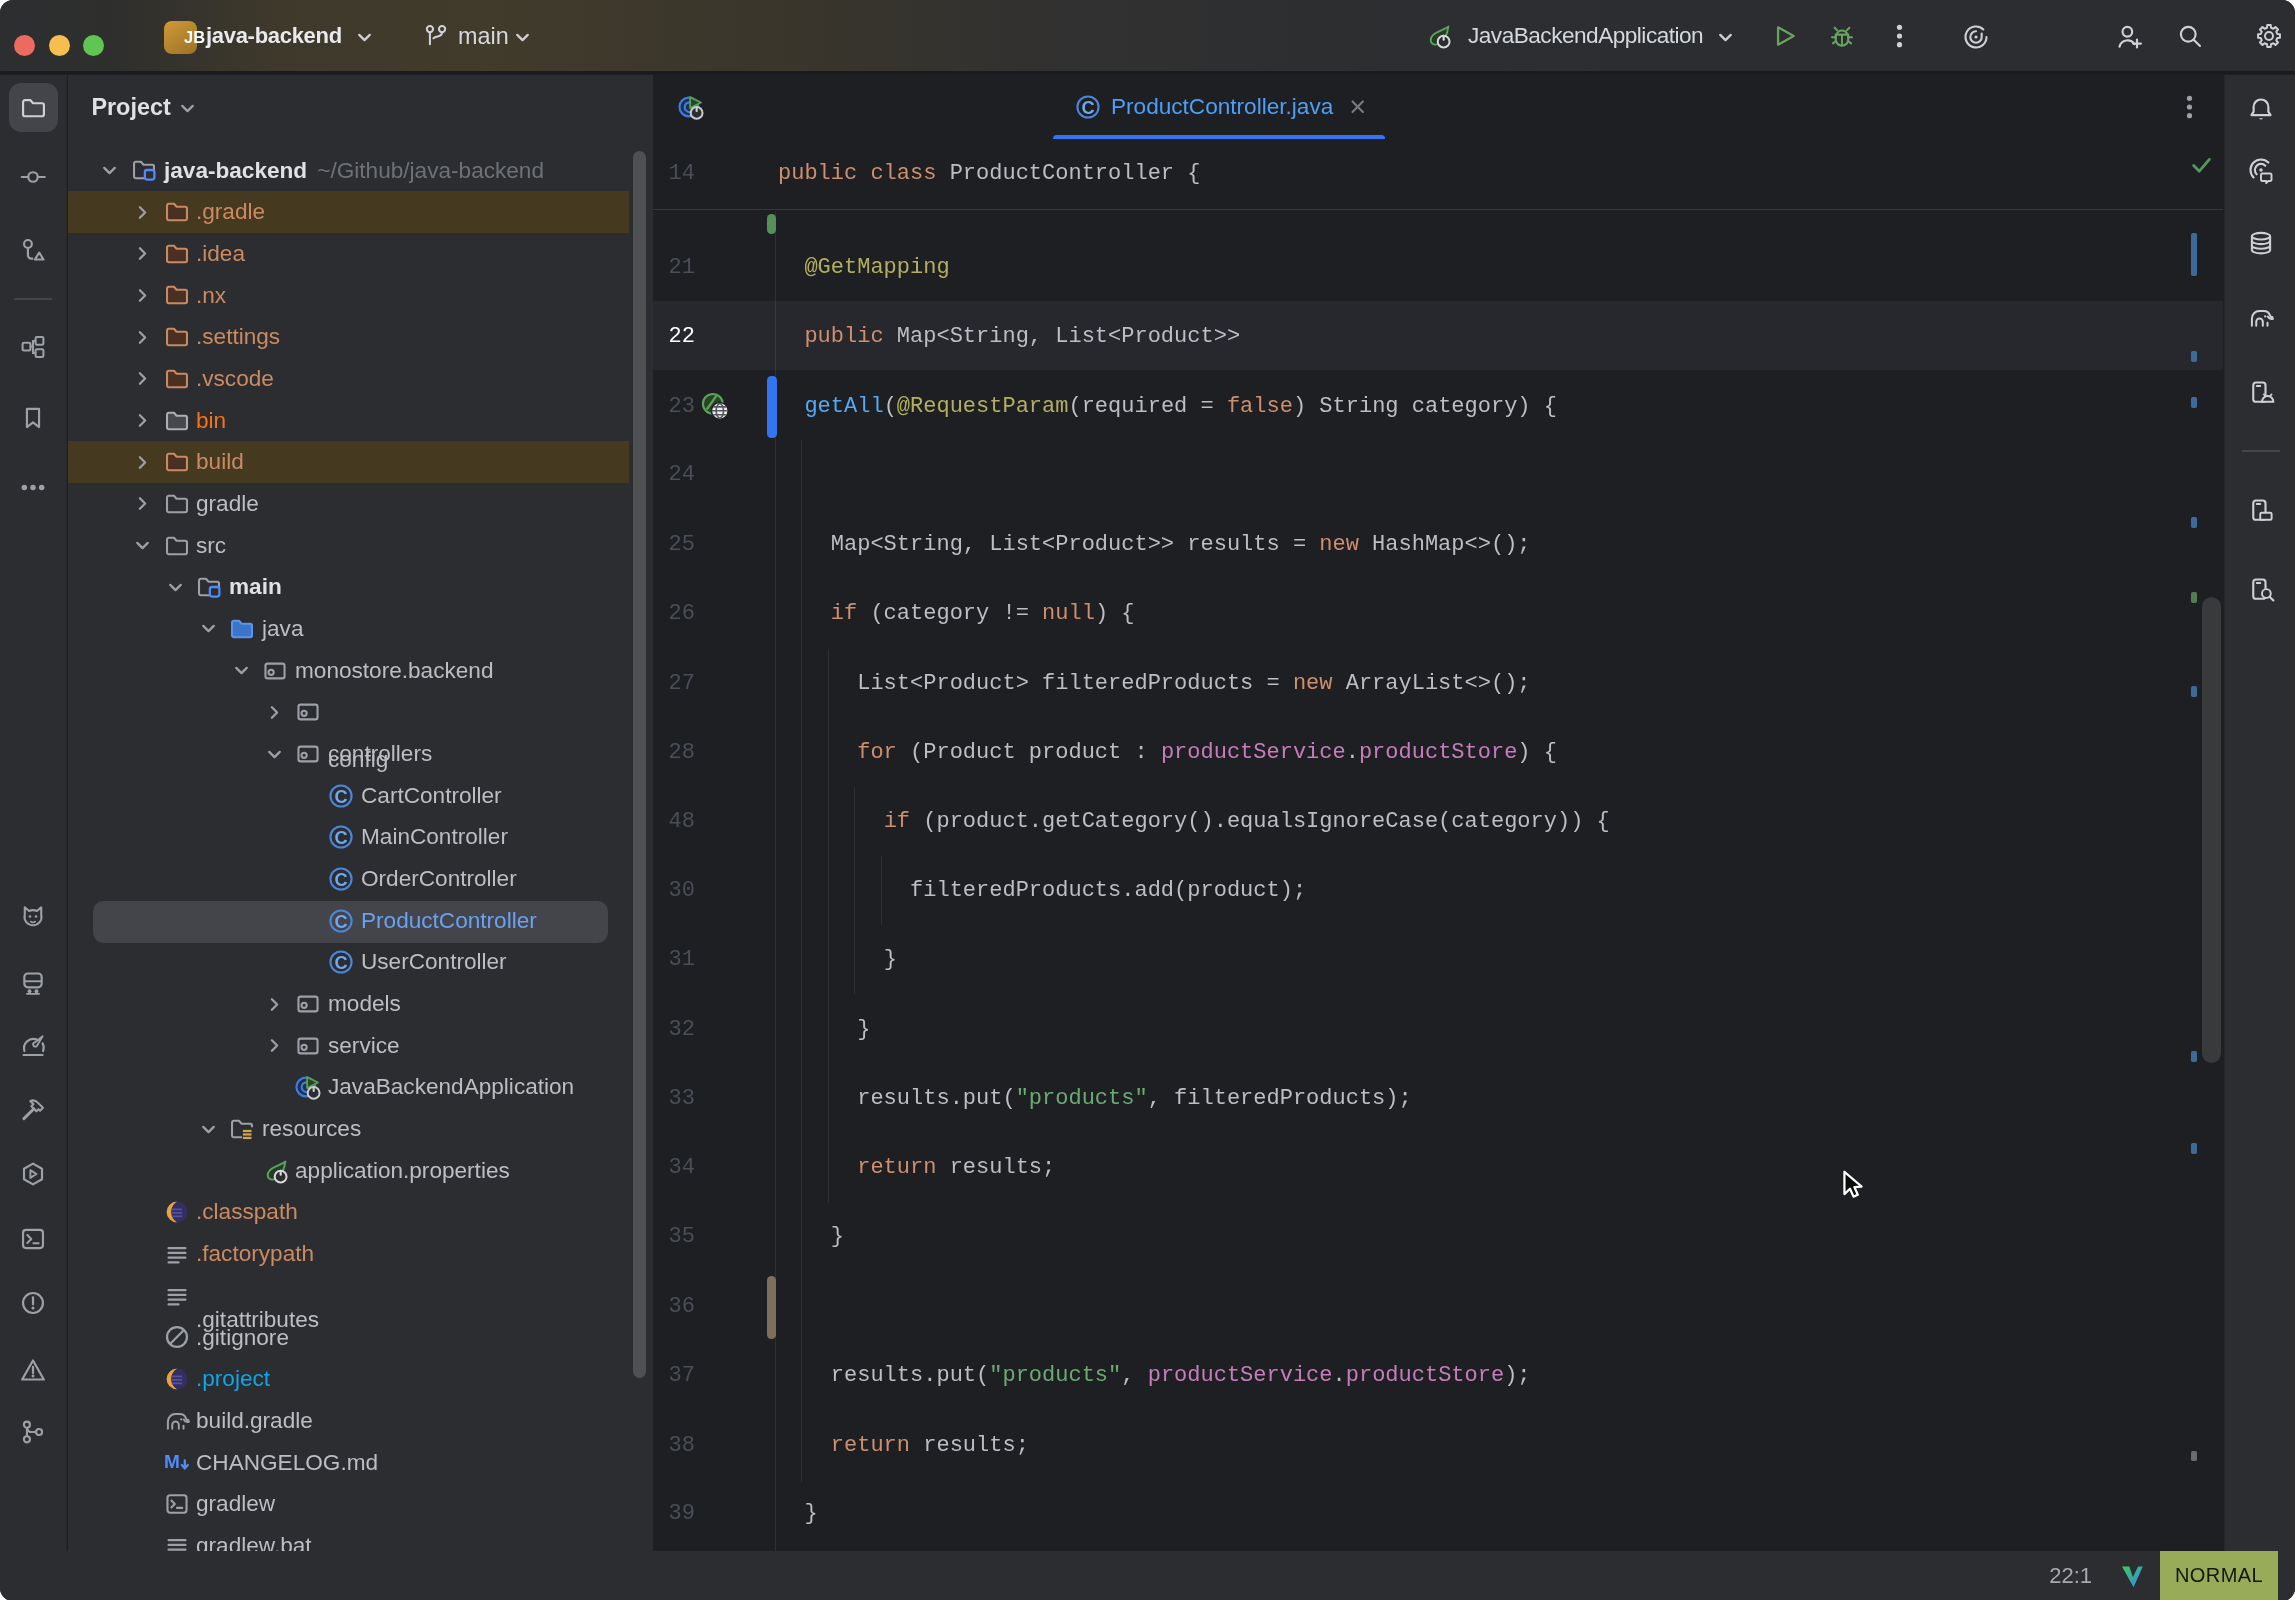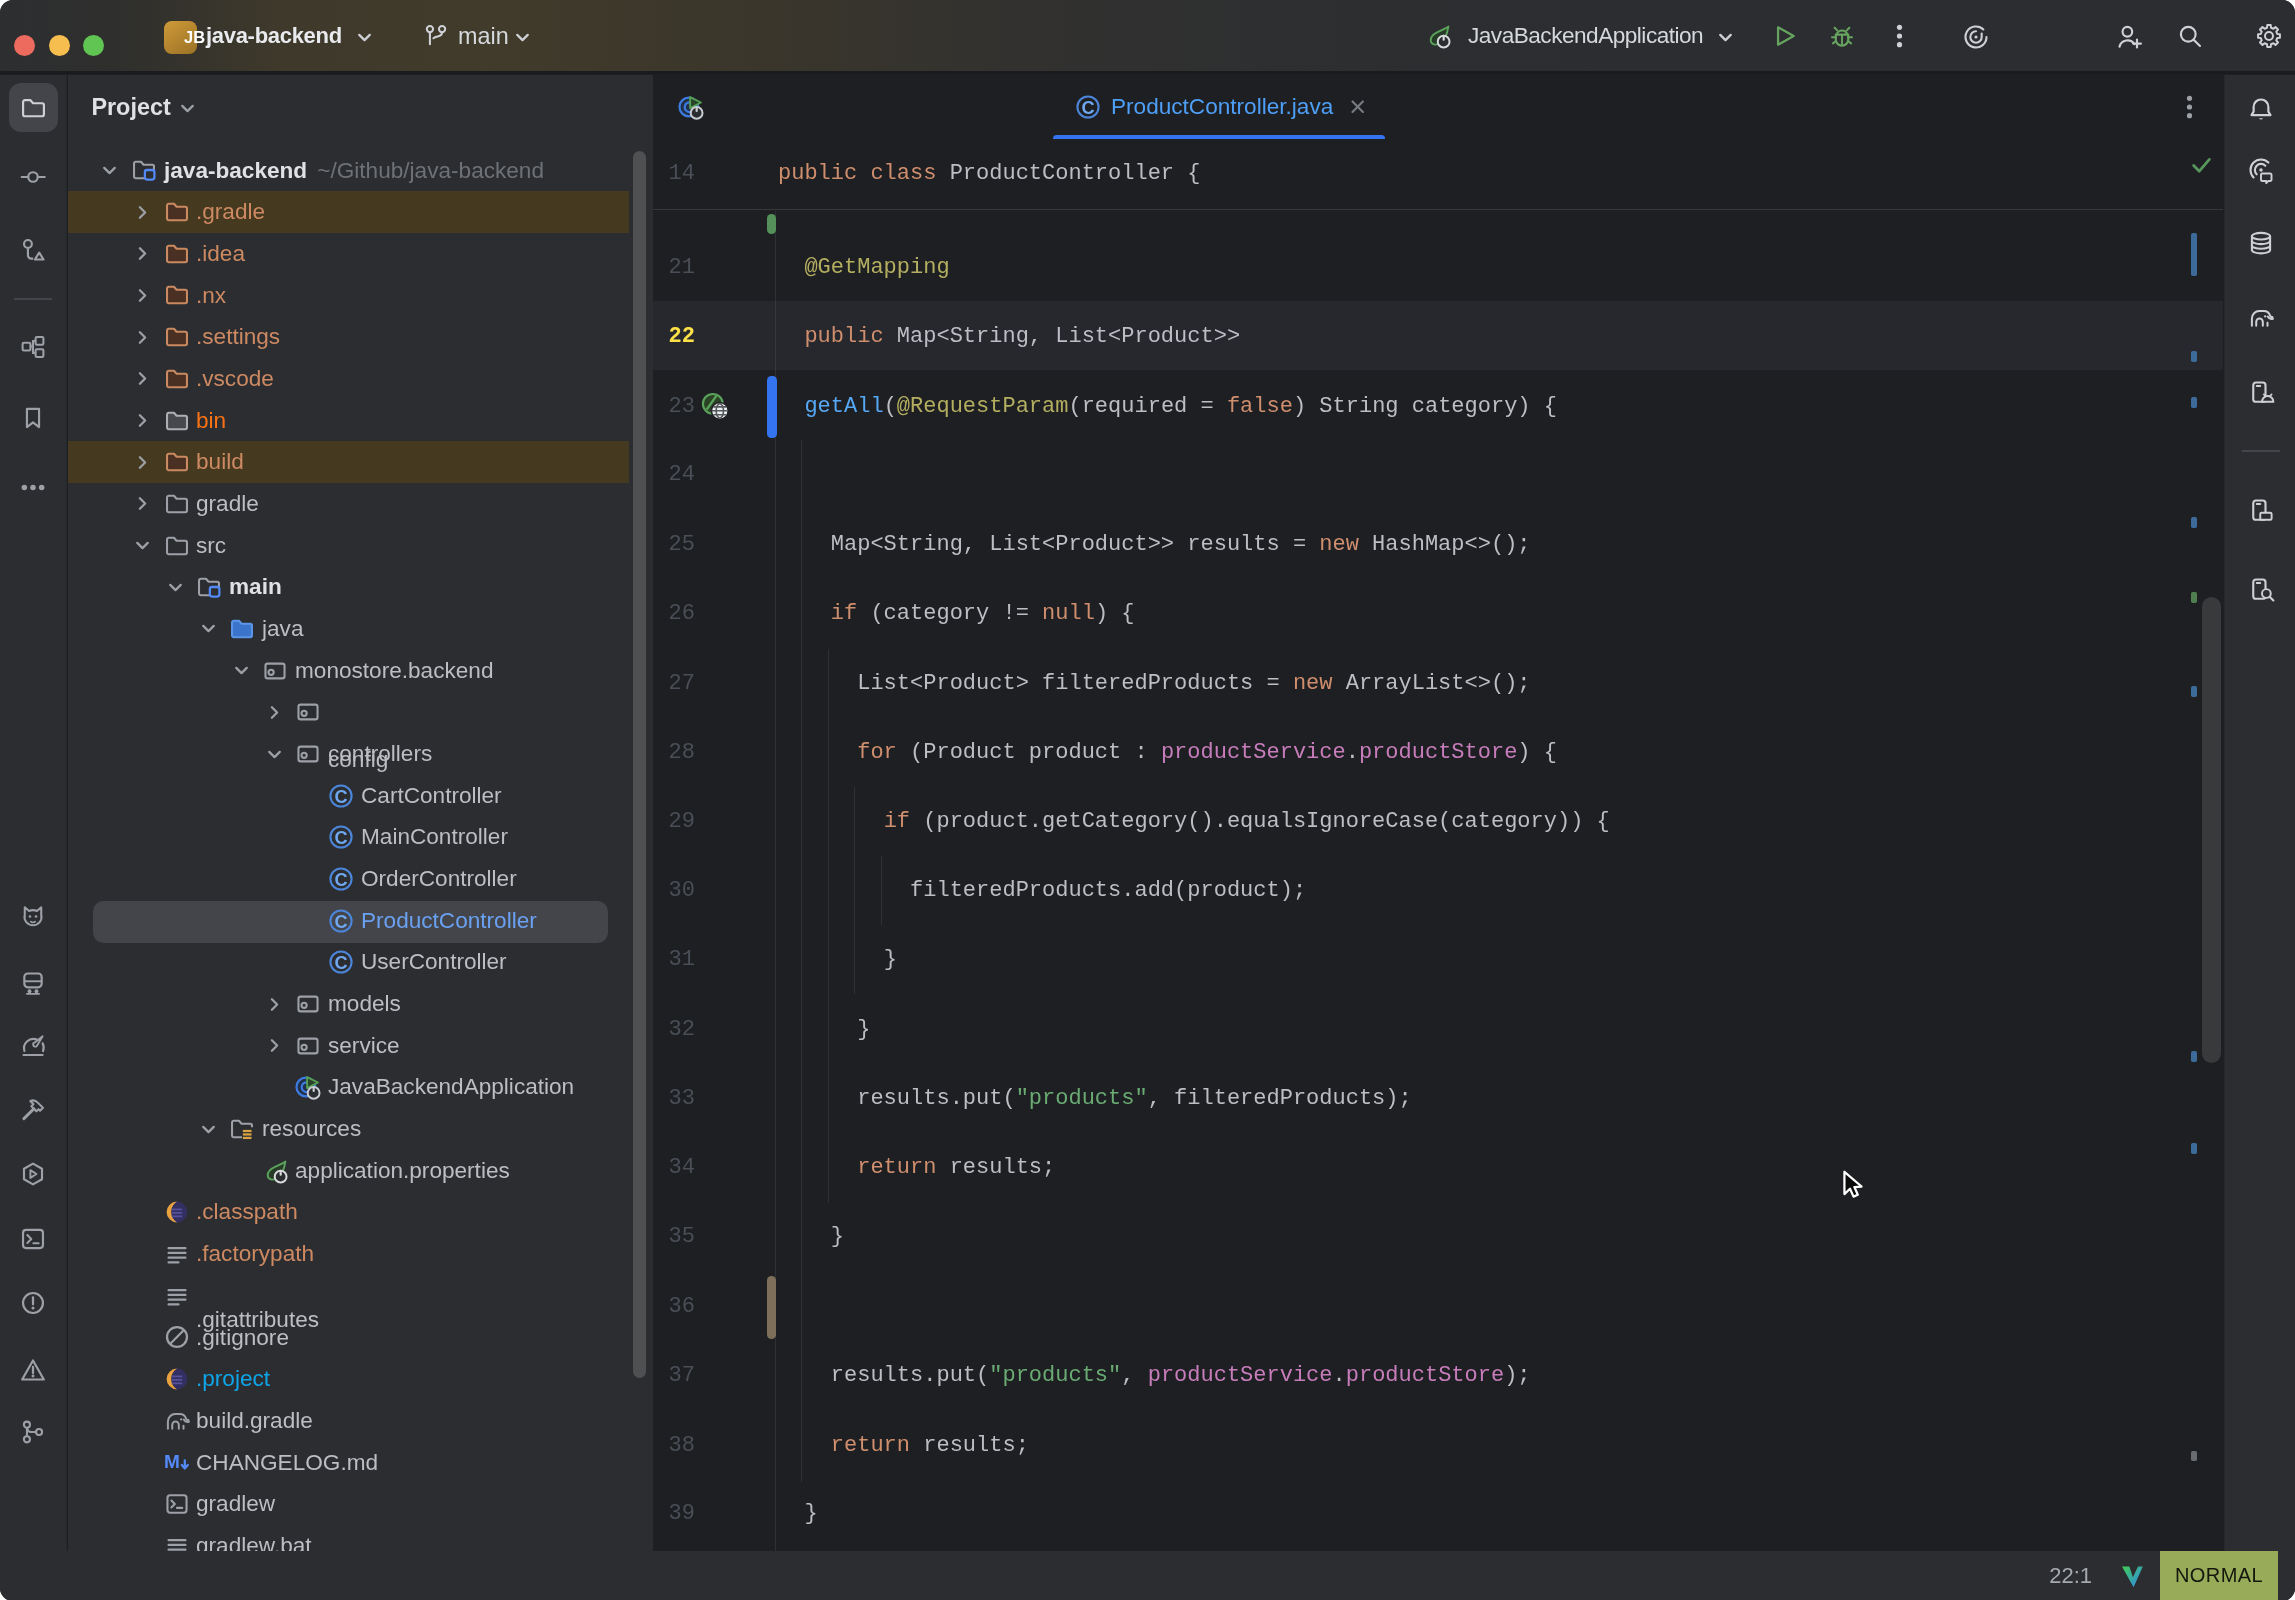--- a/index.html
+++ b/index.html
@@ -428,28 +428,28 @@
     <div class="abs" style="left:653px;top:301px;width:1570px;height:69px;background:#26282E;"></div>
     <div class="abs" style="left:775px;top:211px;width:0.9px;height:1340px;background:rgba(255,255,255,0.08);"></div>
     <div class="abs" style="left:801px;top:440px;width:0.9px;height:1042px;background:rgba(255,255,255,0.08);"></div>
     <div class="abs" style="left:828px;top:649px;width:0.9px;height:554px;background:rgba(255,255,255,0.08);"></div>
     <div class="abs" style="left:854px;top:787px;width:0.9px;height:207px;background:rgba(255,255,255,0.08);"></div>
     <div class="abs" style="left:881px;top:856px;width:0.9px;height:69px;background:rgba(255,255,255,0.08);"></div>
     <div class="abs" style="left:767px;top:214px;width:8.7px;height:20px;border-radius:4.3px;background:#549159;"></div>
     <div class="abs" style="left:767px;top:1276px;width:8.7px;height:63px;border-radius:4.3px;background:#7E6F5A;"></div>
     <div class="abs" style="left:767px;top:376px;width:9.6px;height:62px;border-radius:4.3px;background:#3574F0;"></div>
     <div class="num" style="top:233px;">21</div>
-    <div class="num" style="top:302px;color:#fde047;font-weight:bold;">22</div>
+    <div class="num" style="top:302px;color:#ffffff;">22</div>
     <div class="num" style="top:372px;">23</div>
     <div class="num" style="top:440px;">24</div>
     <div class="num" style="top:510px;">25</div>
     <div class="num" style="top:579px;">26</div>
     <div class="num" style="top:649px;">27</div>
     <div class="num" style="top:718px;">28</div>
-    <div class="num" style="top:787px;">29</div>
+    <div class="num" style="top:787px;">48</div>
     <div class="num" style="top:856px;">30</div>
     <div class="num" style="top:925px;">31</div>
     <div class="num" style="top:995px;">32</div>
     <div class="num" style="top:1064px;">33</div>
     <div class="num" style="top:1133px;">34</div>
     <div class="num" style="top:1202px;">35</div>
     <div class="num" style="top:1272px;">36</div>
     <div class="num" style="top:1341px;">37</div>
     <div class="num" style="top:1411px;">38</div>
     <div class="num" style="top:1479px;">39</div>

